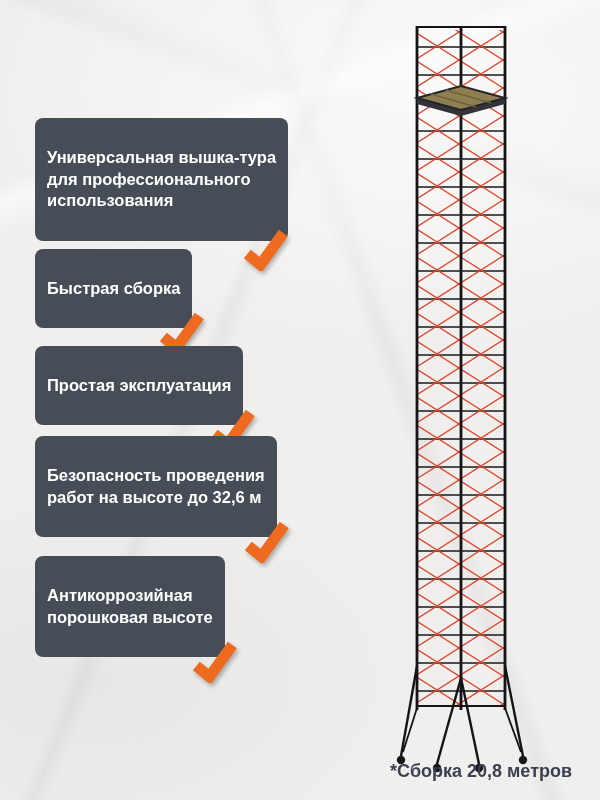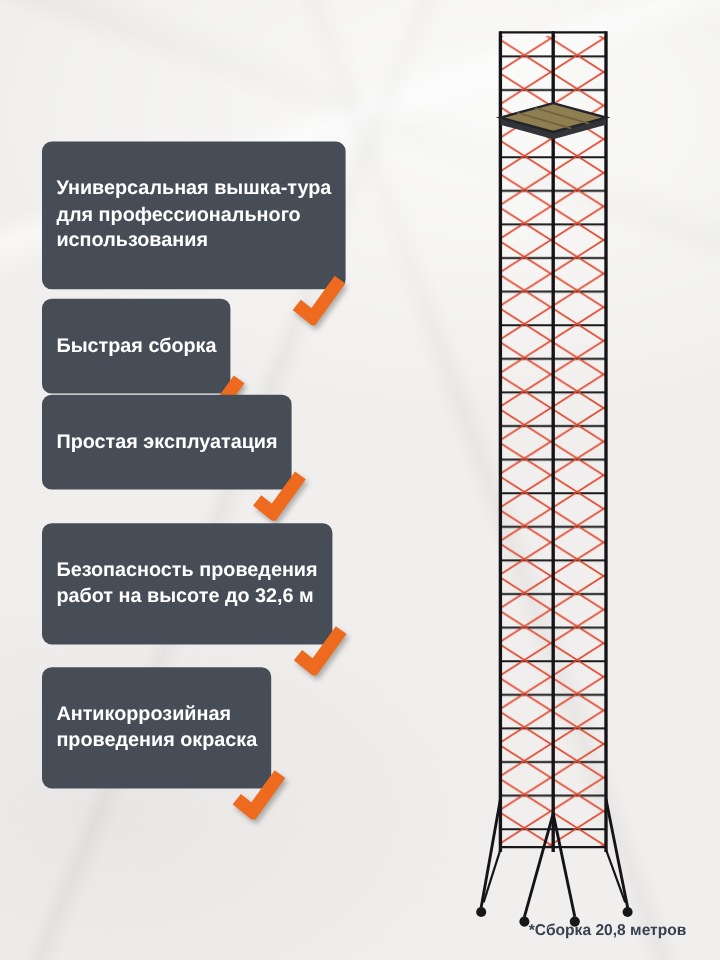--- a/index.html
+++ b/index.html
@@ -17,32 +17,32 @@
   }
   .badge{
     position:absolute;left:35px;display:inline-block;
     background:#474d57;color:#ffffff;
     font-weight:700;font-size:16.5px;line-height:1.32;
     padding:7px 12px;border-radius:8px;
     white-space:pre-line;
   }
   .b1{top:118px;}
   .b2{top:249px;}
-  .b3{top:329px;}
+  .b3{top:346px;}
   .b4{top:436px;}
   .b5{top:556px;}
   .check{
     position:absolute;right:-14px;bottom:-26px;width:48px;height:42px;
     filter:drop-shadow(2px 3px 2px rgba(0,0,0,.28));
   }
   .b1 .check{right:-2px;bottom:-30px;}
   .scaffold{position:absolute;left:388px;top:18px;width:150px;height:760px;}
   .footnote{
     position:absolute;right:28px;bottom:18px;
-    font-size:13px;font-weight:700;color:#394050;
+    font-size:18px;font-weight:700;color:#394050;
   }
 </style>
 </head>
 <body>
 
 <div class="canvas">
 
   <div class="badge b1">
     <span>Универсальная вышка-тура
 для профессионального
@@ -69,21 +69,21 @@
   <div class="badge b4">
     <span>Безопасность проведения
 работ на высоте до 32,6 м</span>
     <svg class="check" viewBox="0 0 48 42">
       <polyline points="5,23 17,35 43,6" fill="none" stroke="#ed6a1f" stroke-width="11" transform="rotate(-6 24 21)"></polyline>
     </svg>
   </div>
 
   <div class="badge b5">
     <span>Антикоррозийная
-проведения окраска</span>
+порошковая высоте</span>
     <svg class="check" viewBox="0 0 48 42">
       <polyline points="5,23 17,35 43,6" fill="none" stroke="#ed6a1f" stroke-width="11" transform="rotate(-6 24 21)"></polyline>
     </svg>
   </div>
 
   <svg class="scaffold" viewBox="0 0 140 760">
     <defs>
       <pattern id="lat" width="44" height="28" patternUnits="userSpaceOnUse">
         <line x1="0" y1="1" x2="44" y2="1" stroke="#17171a" stroke-width="1.6"></line>
         <line x1="0" y1="0" x2="44" y2="28" stroke="#e0442a" stroke-width="1.4"></line>

